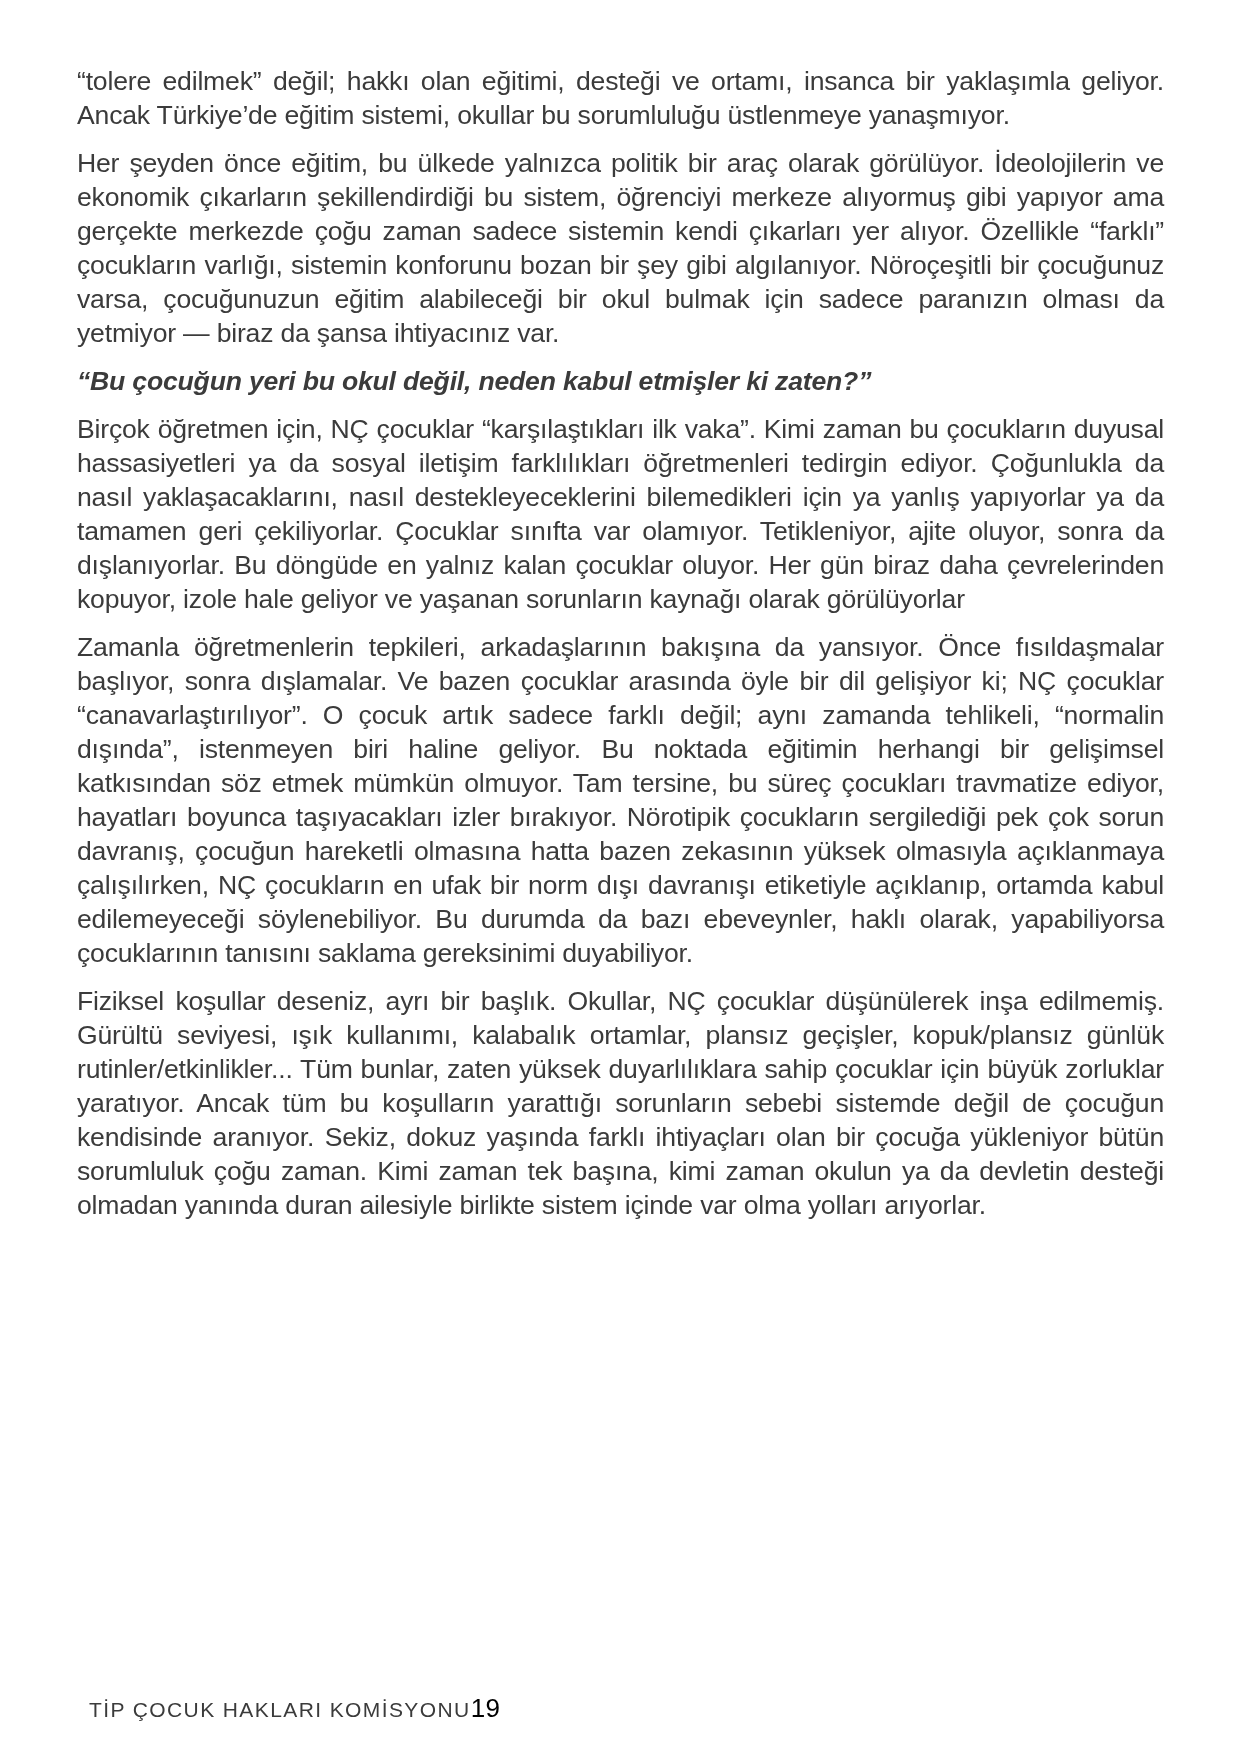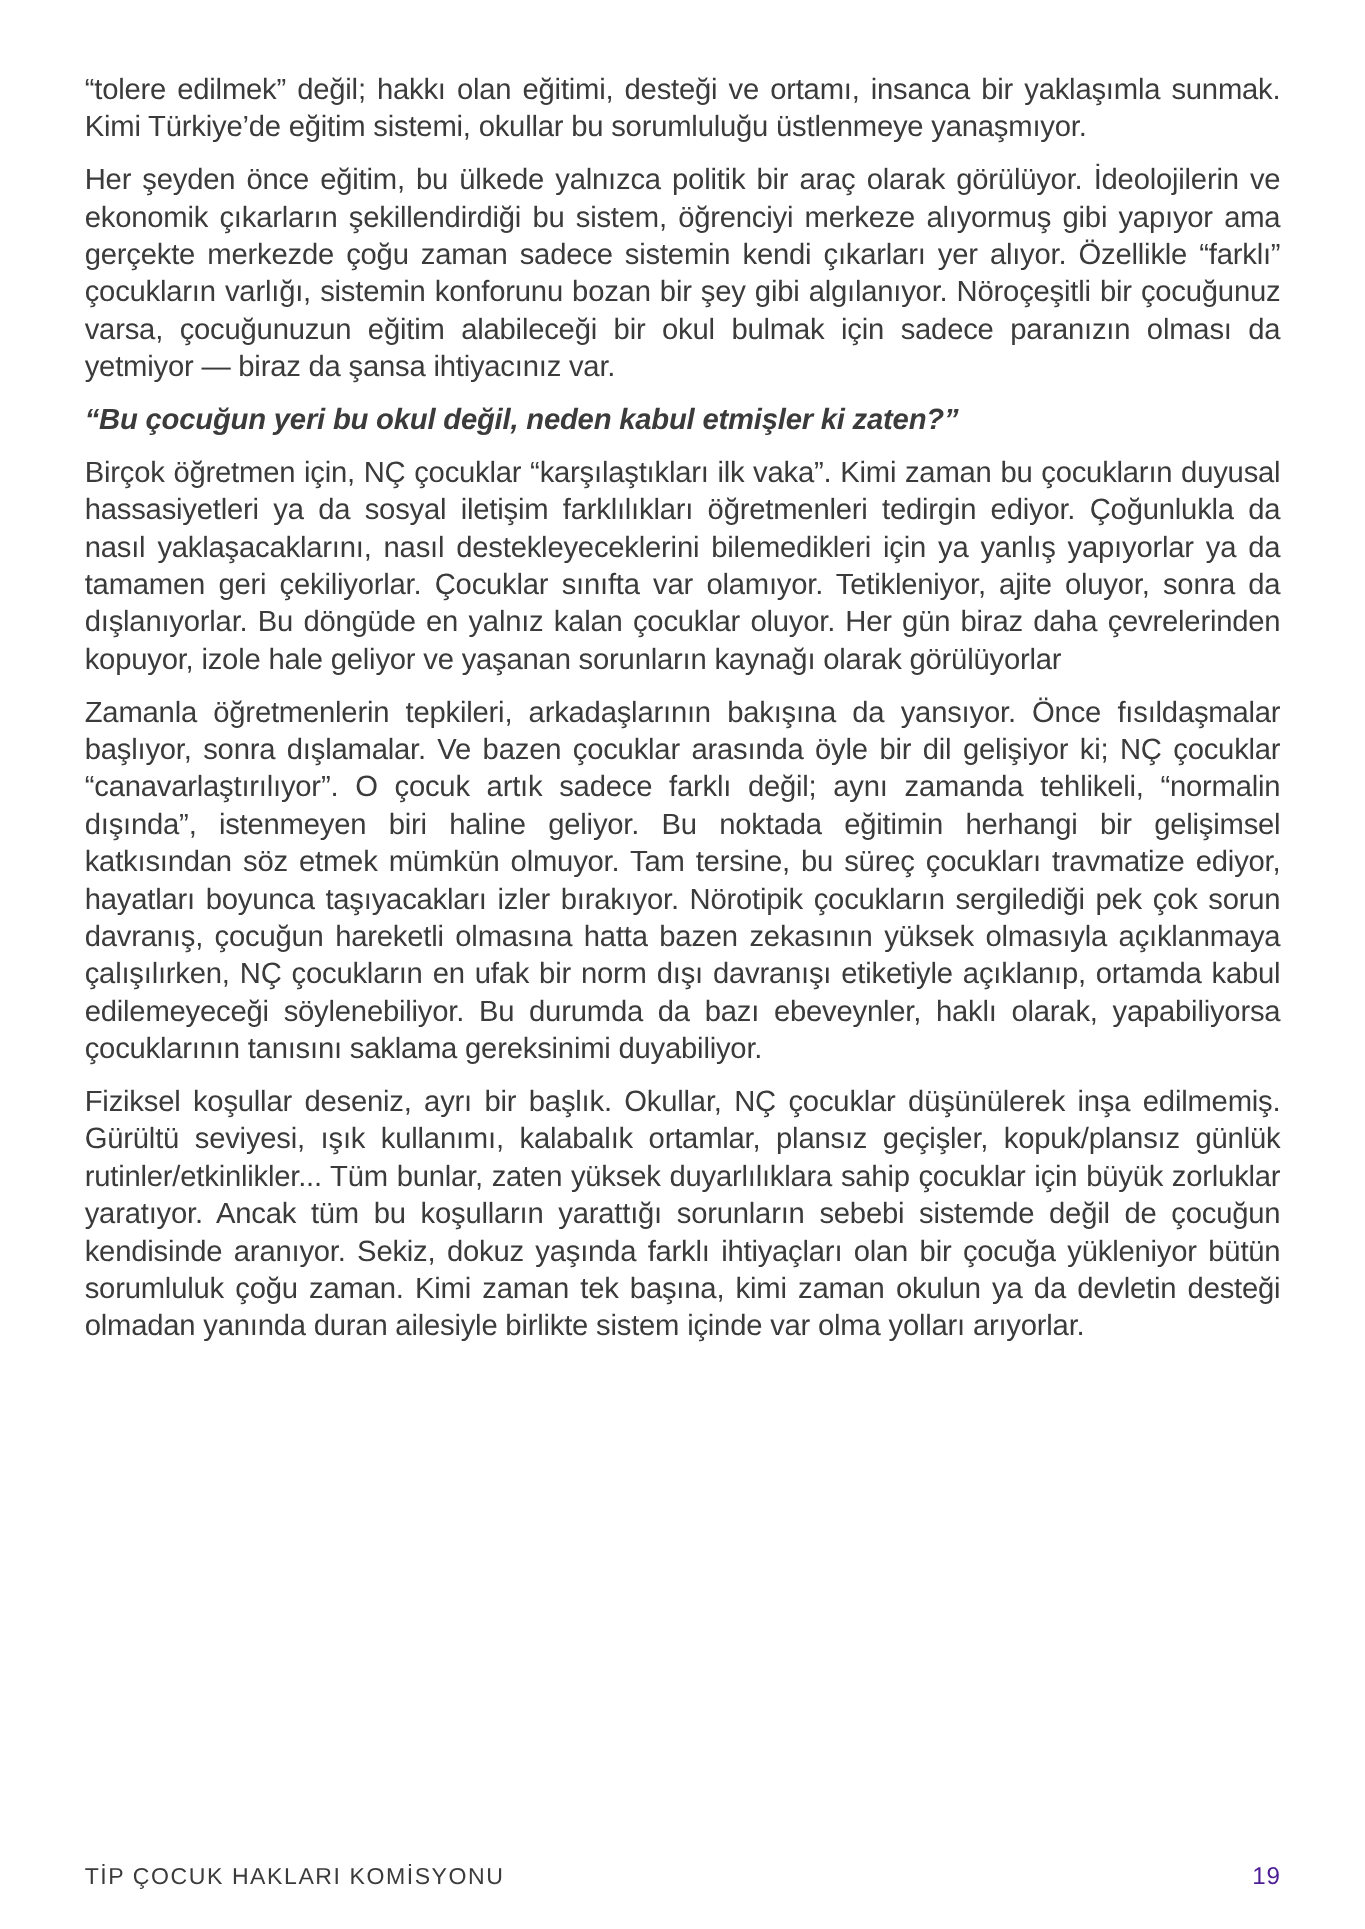--- a/index.html
+++ b/index.html
@@ -25,44 +25,43 @@
     letter-spacing: -0.2px;
     text-align: justify;
     color: #3b3b3b;
   }
   .article-body p span.em {
     font-style: italic;
     font-weight: bold;
   }
   .footer {
     position: absolute;
-    left: 77px;
+    left: 89px;
     right: 77px;
     top: 1693px;
     display: flex;
-    justify-content: space-between;
     align-items: baseline;
   }
   .footer-left {
     font-size: 21px;
     letter-spacing: 1.4px;
     color: #3b3b3b;
   }
   .footer-page-number {
-    font-size: 22px;
+    font-size: 26px;
     letter-spacing: 0.5px;
-    color: #4c1d95;
+    color: #000000;
   }
 </style>
 </head>
 <body>
 
 <div class="page">
   <div class="article-body">
-      <p><span>“tolere edilmek” değil; hakkı olan eğitimi, desteği ve ortamı, insanca bir yaklaşımla sunmak. Kimi Türkiye’de eğitim sistemi, okullar bu sorumluluğu üstlenmeye yanaşmıyor.</span></p>
+      <p><span>“tolere edilmek” değil; hakkı olan eğitimi, desteği ve ortamı, insanca bir yaklaşımla geliyor. Ancak Türkiye’de eğitim sistemi, okullar bu sorumluluğu üstlenmeye yanaşmıyor.</span></p>
       <p><span>Her şeyden önce eğitim, bu ülkede yalnızca politik bir araç olarak görülüyor. İdeolojilerin ve ekonomik çıkarların şekillendirdiği bu sistem, öğrenciyi merkeze alıyormuş gibi yapıyor ama gerçekte merkezde çoğu zaman sadece sistemin kendi çıkarları yer alıyor. Özellikle “farklı” çocukların varlığı, sistemin konforunu bozan bir şey gibi algılanıyor. Nöroçeşitli bir çocuğunuz varsa, çocuğunuzun eğitim alabileceği bir okul bulmak için sadece paranızın olması da yetmiyor — biraz da şansa ihtiyacınız var.</span></p>
       <p><span class="em">“Bu çocuğun yeri bu okul değil, neden kabul etmişler ki zaten?”</span></p>
       <p><span>Birçok öğretmen için, NÇ çocuklar “karşılaştıkları ilk vaka”. Kimi zaman bu çocukların duyusal hassasiyetleri ya da sosyal iletişim farklılıkları öğretmenleri tedirgin ediyor. Çoğunlukla da nasıl yaklaşacaklarını, nasıl destekleyeceklerini bilemedikleri için ya yanlış yapıyorlar ya da tamamen geri çekiliyorlar. Çocuklar sınıfta var olamıyor. Tetikleniyor, ajite oluyor, sonra da dışlanıyorlar. Bu döngüde en yalnız kalan çocuklar oluyor. Her gün biraz daha çevrelerinden kopuyor, izole hale geliyor ve yaşanan sorunların kaynağı olarak görülüyorlar</span></p>
       <p><span>Zamanla öğretmenlerin tepkileri, arkadaşlarının bakışına da yansıyor. Önce fısıldaşmalar başlıyor, sonra dışlamalar. Ve bazen çocuklar arasında öyle bir dil gelişiyor ki; NÇ çocuklar “canavarlaştırılıyor”. O çocuk artık sadece farklı değil; aynı zamanda tehlikeli, “normalin dışında”, istenmeyen biri haline geliyor. Bu noktada eğitimin herhangi bir gelişimsel katkısından söz etmek mümkün olmuyor. Tam tersine, bu süreç çocukları travmatize ediyor, hayatları boyunca taşıyacakları izler bırakıyor. Nörotipik çocukların sergilediği pek çok sorun davranış, çocuğun hareketli olmasına hatta bazen zekasının yüksek olmasıyla açıklanmaya çalışılırken, NÇ çocukların en ufak bir norm dışı davranışı etiketiyle açıklanıp, ortamda kabul edilemeyeceği söylenebiliyor. Bu durumda da bazı ebeveynler, haklı olarak, yapabiliyorsa çocuklarının tanısını saklama gereksinimi duyabiliyor.</span></p>
       <p><span>Fiziksel koşullar deseniz, ayrı bir başlık. Okullar, NÇ çocuklar düşünülerek inşa edilmemiş. Gürültü seviyesi, ışık kullanımı, kalabalık ortamlar, plansız geçişler, kopuk/plansız günlük rutinler/etkinlikler... Tüm bunlar, zaten yüksek duyarlılıklara sahip çocuklar için büyük zorluklar yaratıyor. Ancak tüm bu koşulların yarattığı sorunların sebebi sistemde değil de çocuğun kendisinde aranıyor. Sekiz, dokuz yaşında farklı ihtiyaçları olan bir çocuğa yükleniyor bütün sorumluluk çoğu zaman. Kimi zaman tek başına, kimi zaman okulun ya da devletin desteği olmadan yanında duran ailesiyle birlikte sistem içinde var olma yolları arıyorlar.</span></p>
     </div>
   <div class="footer">
     <span class="footer-left">TİP ÇOCUK HAKLARI KOMİSYONU</span>
     <span class="footer-page-number">19</span>
   </div>

